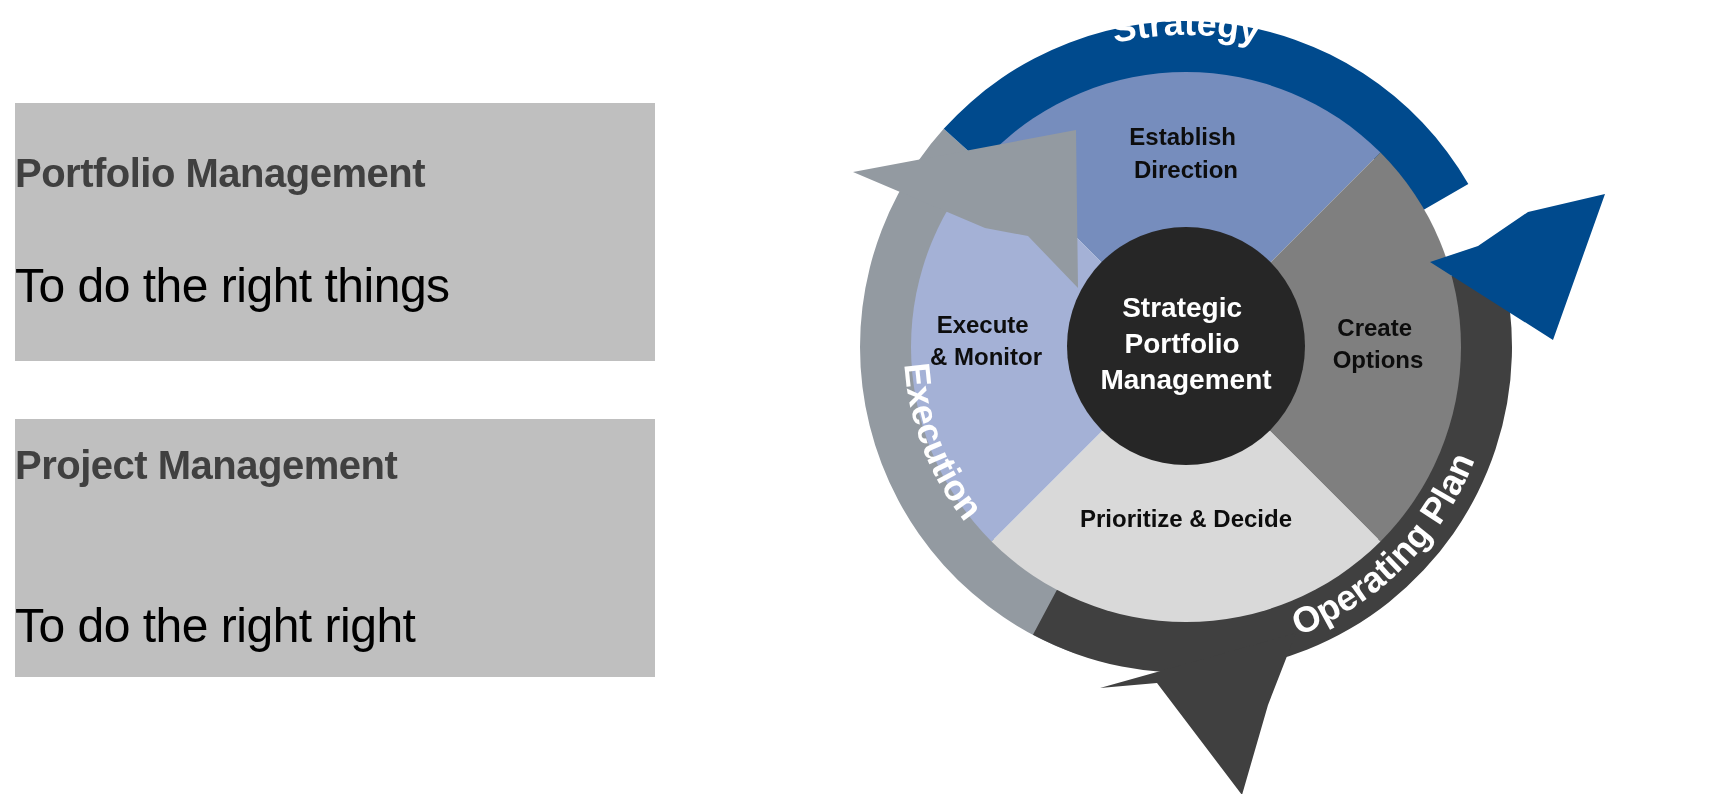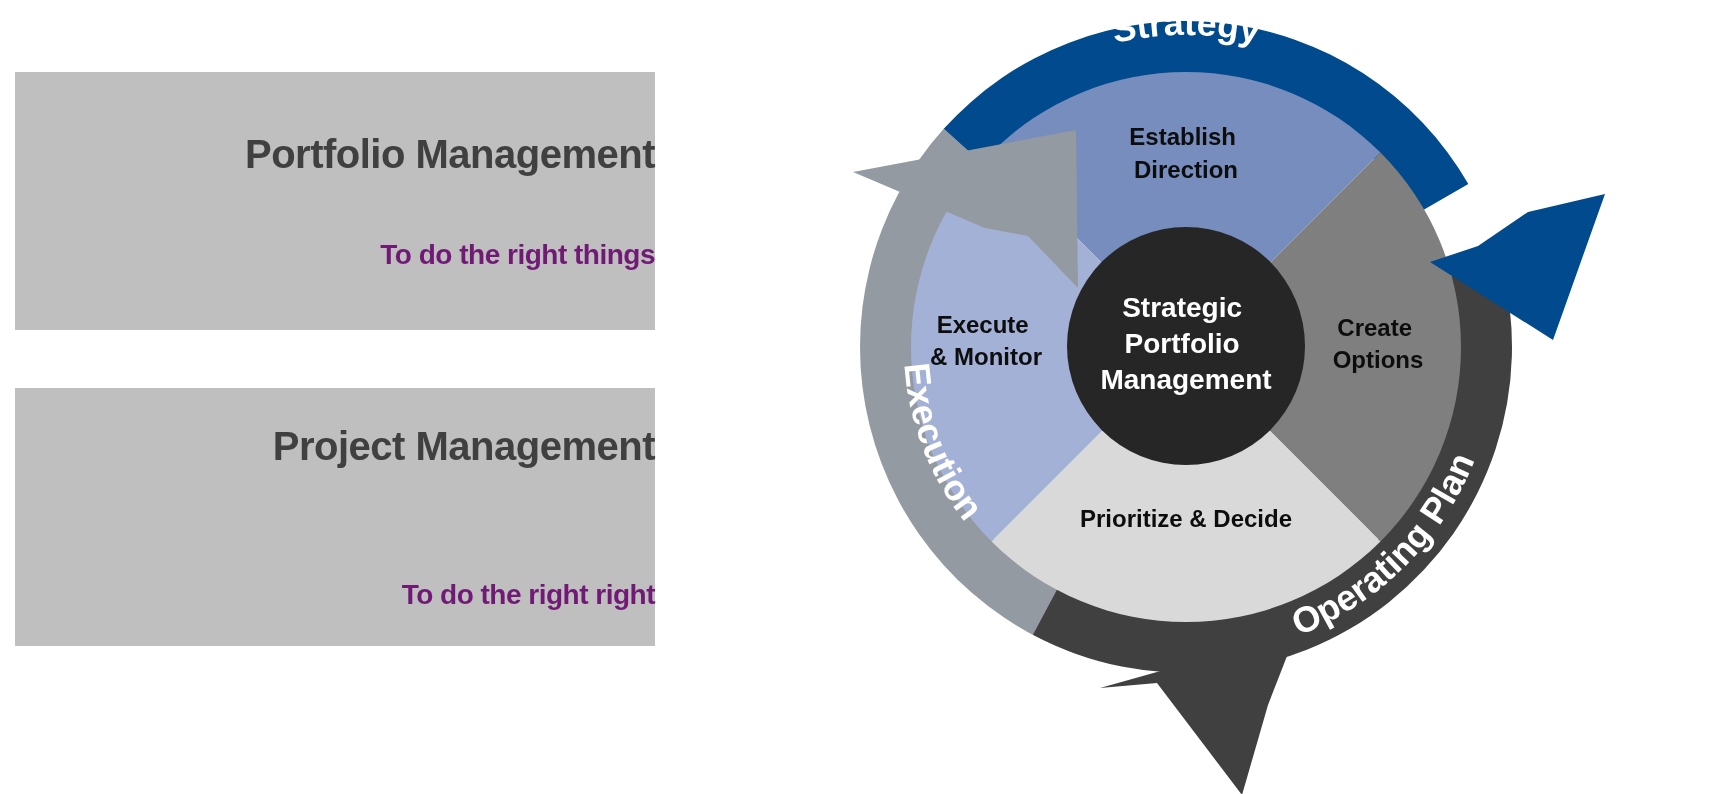--- a/index.html
+++ b/index.html
@@ -1,23 +1,23 @@
 <!DOCTYPE html>
 <html><head>
   <meta charset="utf-8">
   <style>
     html, body { margin: 0; padding: 0; background: #ffffff; }
     body { width: 1725px; height: 794px; position: relative; overflow: hidden;
            font-family: "Liberation Sans", "DejaVu Sans", sans-serif; }
     .box { position: absolute; left: 15px; width: 640px; height: 258px; background: #bfbfbf;
-           display: flex; flex-direction: column; align-items: flex-end; justify-content: center; }
+           display: flex; flex-direction: column; align-items: flex-start; justify-content: center; margin-top: 31px; }
     .box1 { top: 72px; }
     .box2 { top: 388px; gap: 48px; }
     .box-title { font-weight: bold; font-size: 40px; color: #404040; margin-bottom: 62px; letter-spacing: -0.5px; }
-    .box-sub { font-weight: bold; font-size: 28px; color: #701a75; letter-spacing: -0.5px; }
+    .box-sub { font-weight: normal; font-size: 48px; color: #000000; letter-spacing: -0.5px; }
     svg#cycle { position: absolute; left: 0; top: 0; }
     .qlabel { font-family: "Liberation Sans", "DejaVu Sans", sans-serif; font-weight: bold; font-size: 24px; fill: #0d0d0d; }
     .clabel { font-family: "Liberation Sans", "DejaVu Sans", sans-serif; font-weight: bold; font-size: 28px; fill: #ffffff; }
     .rlabel { font-family: "Liberation Sans", "DejaVu Sans", sans-serif; font-weight: bold; font-size: 36px; fill: #ffffff; }
   </style>
 </head>
 <body>
 
 <div class="box box1">
   <div class="box-title">Portfolio Management</div>

